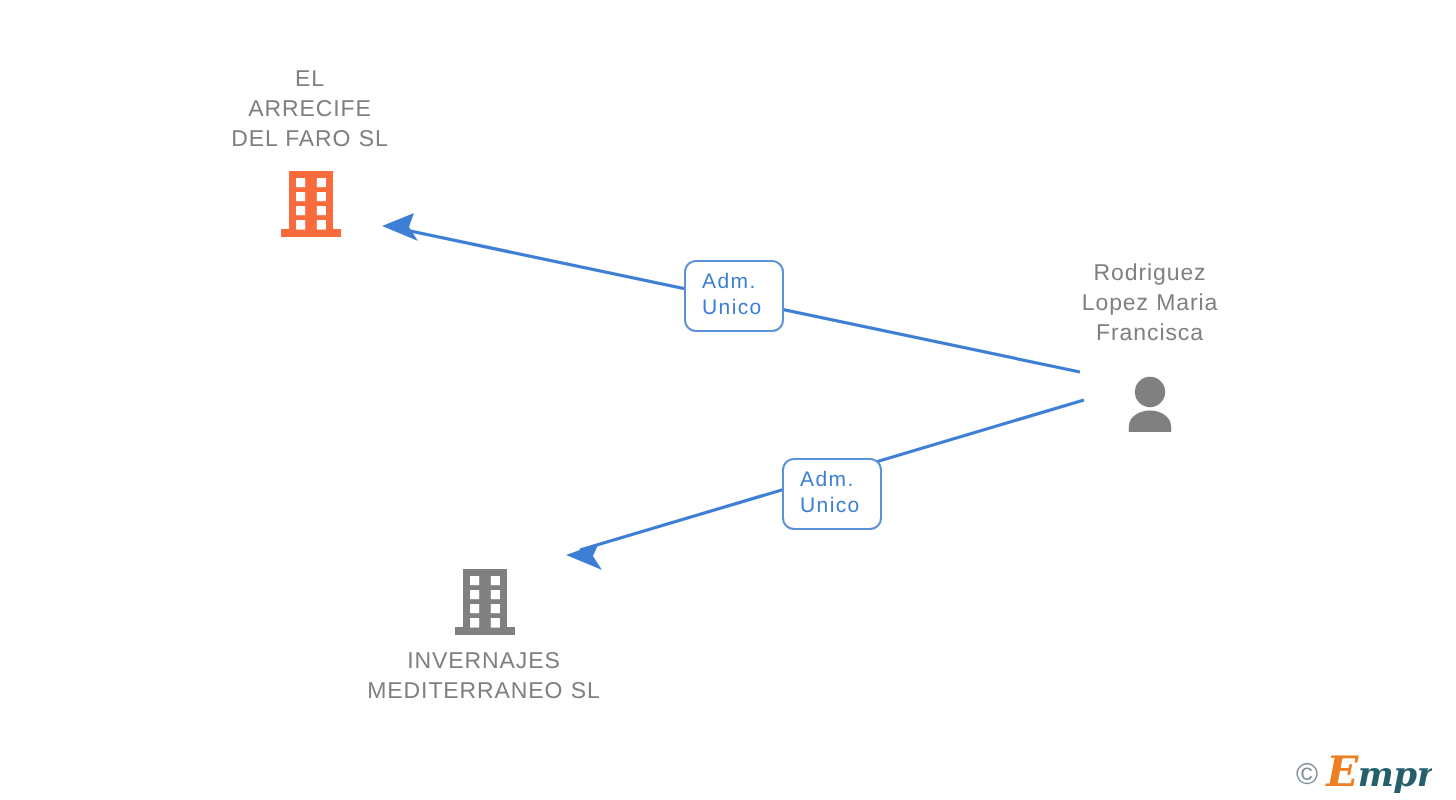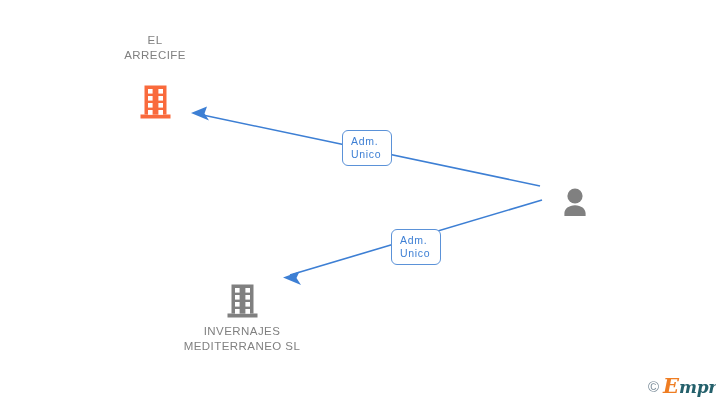--- a/index.html
+++ b/index.html
@@ -107,20 +107,21 @@
 
     <g>
       <line x1="542" y1="200" x2="290" y2="275" stroke="#3d7fd4" stroke-width="1.6"></line>
       <polygon points="283,277.5 299.5,271.5 296.5,278 301,285" fill="#3d7fd4"></polygon>
     </g>
   </svg>
 
   <div class="node-label" style="left:95px; top:33px; width:120px;">
     <span class="ln">EL</span>
     <span class="ln">ARRECIFE</span>
+    <span class="ln">DEL FARO SL</span>
   </div>
 
   <div class="icon-wrap" style="left:139px; top:85px;">
     <svg class="bldg" width="33" height="34" viewBox="0 0 33 34" xmlns="http://www.w3.org/2000/svg">
 
       <rect x="5.5" y="0.5" width="22" height="29" fill="#f96a3c"></rect>
 
       <rect x="1.5" y="29.5" width="30" height="4" fill="#f96a3c"></rect>
 
       <rect x="9" y="4" width="4.6" height="4.6" fill="#ffffff"></rect>
@@ -138,20 +139,25 @@
   <div class="edge-badge" style="left:342px; top:130px; width:50px;">
     <span class="ln">Adm.</span>
     <span class="ln">Unico</span>
   </div>
 
   <div class="edge-badge" style="left:391px; top:229px; width:50px;">
     <span class="ln">Adm.</span>
     <span class="ln">Unico</span>
   </div>
 
+  <div class="node-label" style="left:515px; top:130px; width:120px;">
+    <span class="ln">Rodriguez</span>
+    <span class="ln">Lopez Maria</span>
+    <span class="ln">Francisca</span>
+  </div>
 
   <div class="icon-wrap" style="left:560px; top:188px;">
     <svg class="person" width="30" height="28" viewBox="0 0 30 28" xmlns="http://www.w3.org/2000/svg">
       <circle cx="15" cy="8" r="7.6" fill="#808080"></circle>
       <path d="M15 17.2c-6.1 0-10.6 3.6-10.6 8.1V28h21.2v-2.7c0-4.5-4.5-8.1-10.6-8.1z" fill="#808080"></path>
     </svg>
   </div>
 
   <div class="icon-wrap" style="left:226px; top:284px;">
     <svg class="bldg" width="33" height="34" viewBox="0 0 33 34" xmlns="http://www.w3.org/2000/svg">

